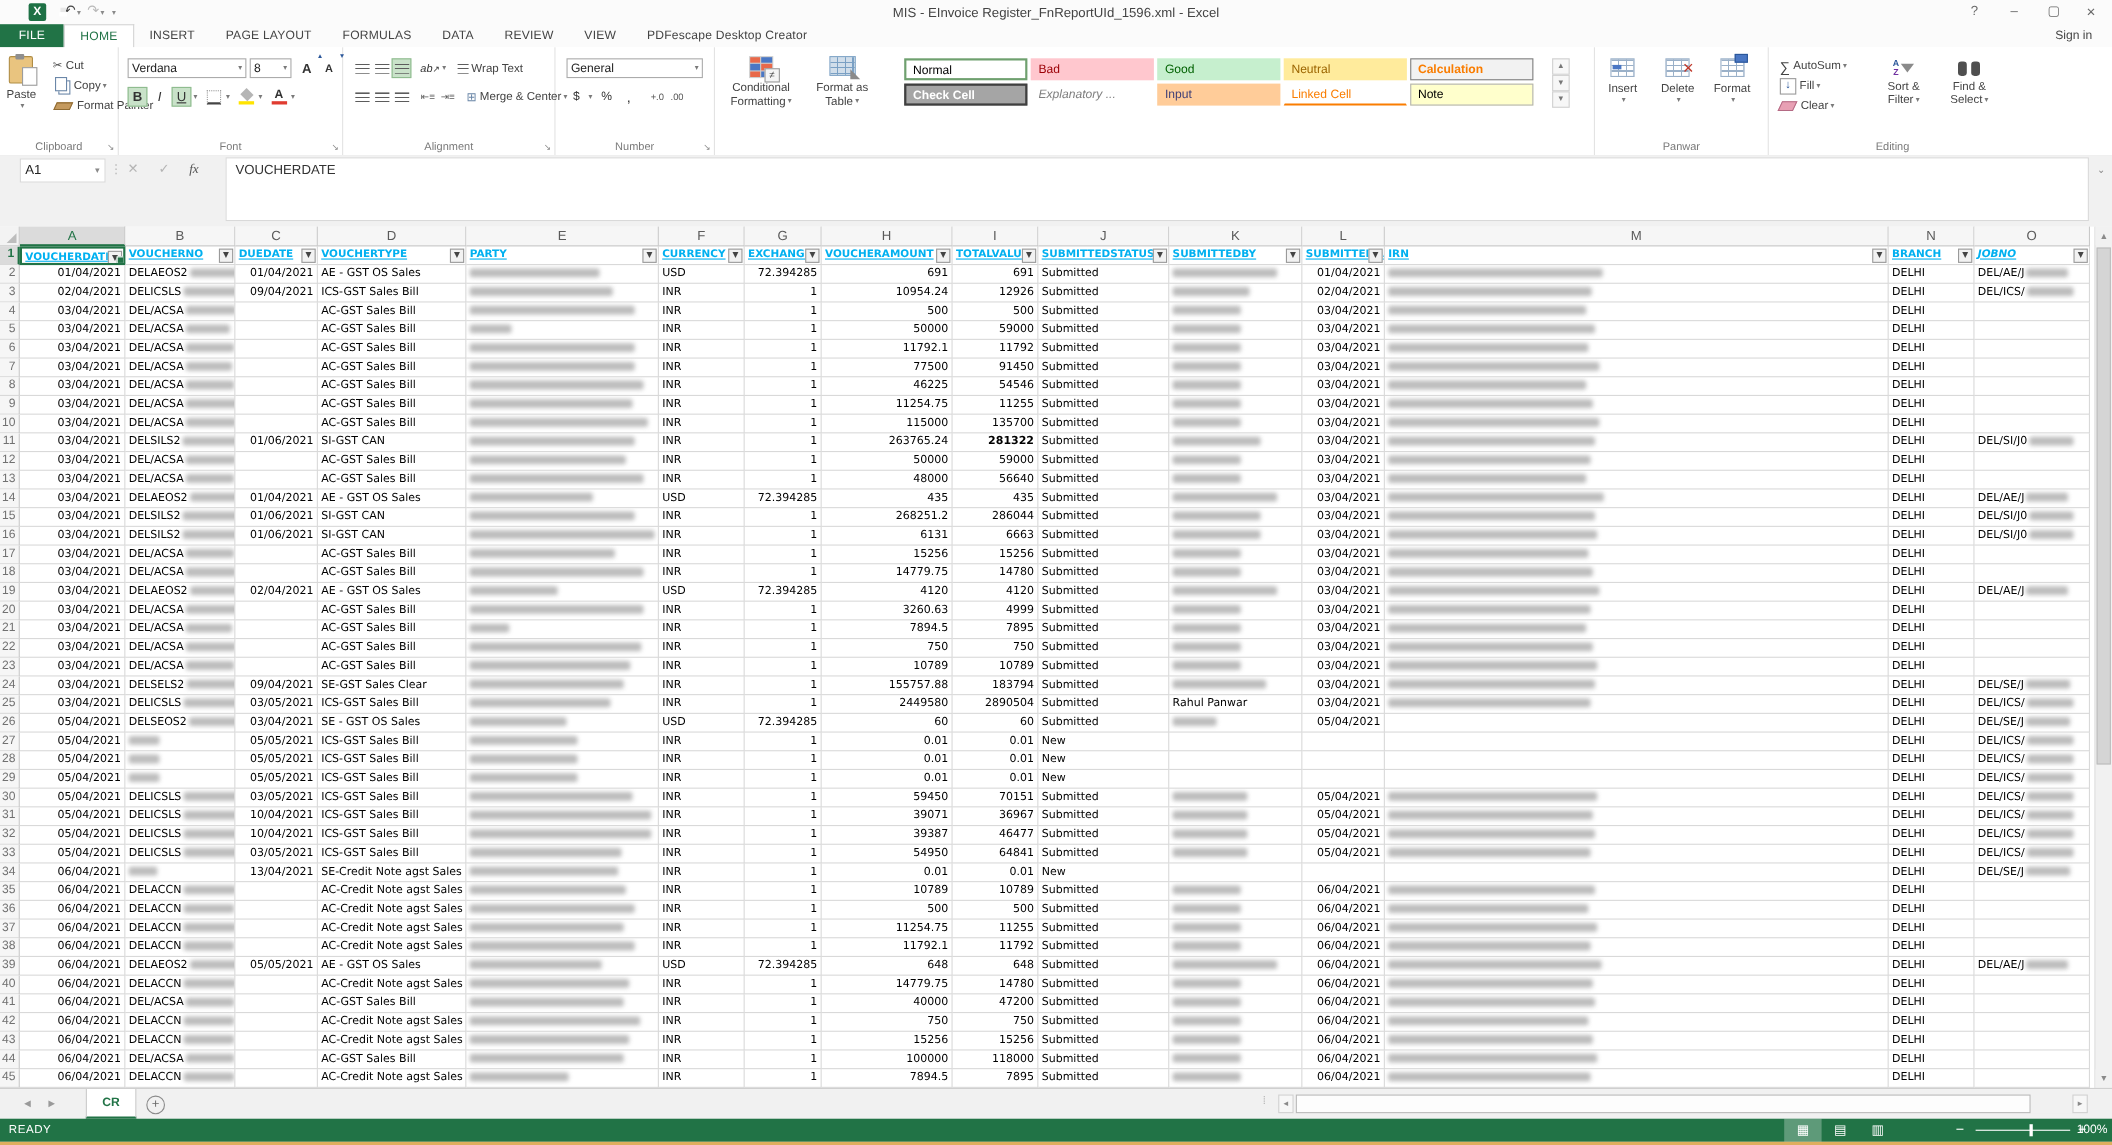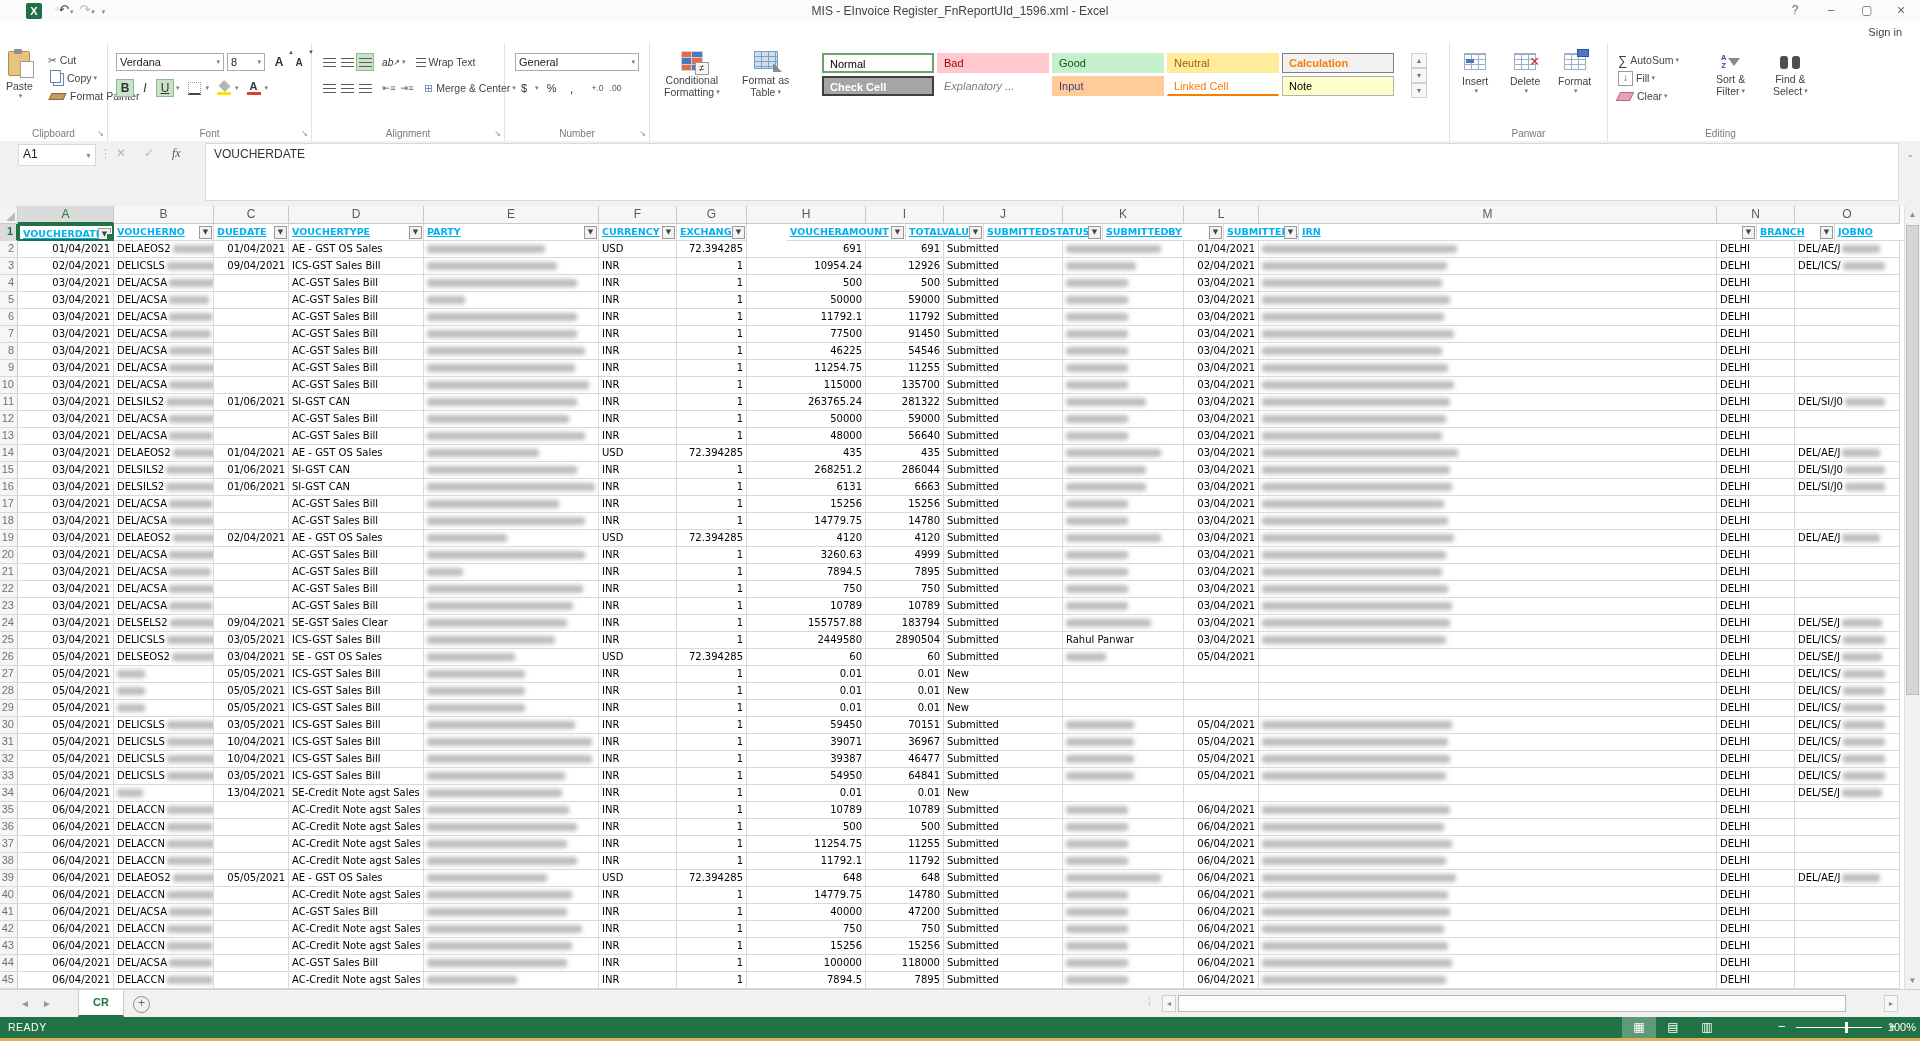--- a/index.html
+++ b/index.html
@@ -160,20 +160,31 @@
       <span class="qbtn dim">↷<span class="tinycaret dim">▾</span></span>
       <span class="qbtn"><span class="tinycaret">▾</span></span>
     </div>
     <div id="title-text">MIS - EInvoice Register_FnReportUId_1596.xml - Excel</div>
     <div class="winbtn" style="right:110px;">?</div>
     <div class="winbtn" style="right:74px;">–</div>
     <div class="winbtn" style="right:38px;">▢</div>
     <div class="winbtn" style="right:4px;font-size:14px;">×</div>
   </div>
 
+  <div id="tabrow">
+      <div class="rtab file">FILE</div>
+      <div class="rtab active">HOME</div>
+      <div class="rtab">INSERT</div>
+      <div class="rtab">PAGE LAYOUT</div>
+      <div class="rtab">FORMULAS</div>
+      <div class="rtab">DATA</div>
+      <div class="rtab">REVIEW</div>
+      <div class="rtab">VIEW</div>
+      <div class="rtab">PDFescape Desktop Creator</div>
+    </div>
   <div id="signin">Sign in</div>
 
   <div id="ribbon">
 
     <div class="group" style="width:108px;">
       <div style="position:absolute;left:6px;top:8px;text-align:center;">
         <div class="pastei" style="margin:0 auto 4px;"></div>
         <div class="smallrow" style="justify-content:center;">
             <span>Paste</span>
           </div>
@@ -451,28 +462,28 @@
     <div id="rows">
         <div class="grow">
           <div class="rownum selrow">1</div>
           <div class="c hcell a1sel" style="width: 96px;">VOUCHERDATE<span class="filt">▼</span></div>
           <div class="c hcell" style="width: 100px;">VOUCHERNO<span class="filt">▼</span></div>
           <div class="c hcell" style="width: 75px;">DUEDATE<span class="filt">▼</span></div>
           <div class="c hcell" style="width: 135px;">VOUCHERTYPE<span class="filt">▼</span></div>
           <div class="c hcell" style="width: 175px;">PARTY<span class="filt">▼</span></div>
           <div class="c hcell" style="width: 78px;">CURRENCY<span class="filt">▼</span></div>
           <div class="c hcell" style="width: 70px;">EXCHANGE<span class="filt">▼</span></div>
-          <div class="c hcell" style="width: 119px; margin-left: 40px;">VOUCHERAMOUNT<span class="filt">▼</span></div>
+          <div class="c hcell" style="width: 119px;">VOUCHERAMOUNT<span class="filt">▼</span></div>
           <div class="c hcell" style="width: 78px;">TOTALVALUE<span class="filt">▼</span></div>
           <div class="c hcell" style="width: 119px;">SUBMITTEDSTATUS<span class="filt">▼</span></div>
           <div class="c hcell" style="width: 121px;">SUBMITTEDBY<span class="filt">▼</span></div>
           <div class="c hcell" style="width: 75px;">SUBMITTEDDATE<span class="filt">▼</span></div>
           <div class="c hcell" style="width: 458px;">IRN<span class="filt">▼</span></div>
           <div class="c hcell" style="width: 78px;">BRANCH<span class="filt">▼</span></div>
-          <div class="c hcell" style="width: 105px;">JOBNO<span class="filt">▼</span></div>
+          <div class="c hcell" style="width: 105px; font-style: italic;">JOBNO<span class="filt">▼</span></div>
         </div>
         <div class="grow">
           <div class="rownum">2</div>
           <div class="c r" style="width: 96px;">01/04/2021</div>
           <div class="c" style="width: 100px;"><span>DELAEOS2</span><span class="blur" style="width: 50px; margin-left: 2px;"></span></div>
           <div class="c r" style="width: 75px;">01/04/2021</div>
           <div class="c" style="width: 135px;">AE - GST OS Sales</div>
           <div class="c" style="width: 175px;"><span class="blur" style="width: 118px;"></span></div>
           <div class="c" style="width: 78px;">USD</div>
           <div class="c r" style="width: 70px;">72.394285</div>
@@ -632,21 +643,21 @@
         <div class="grow">
           <div class="rownum">11</div>
           <div class="c r" style="width: 96px;">03/04/2021</div>
           <div class="c" style="width: 100px;"><span>DELSILS2</span><span class="blur" style="width: 55px; margin-left: 2px;"></span></div>
           <div class="c r" style="width: 75px;">01/06/2021</div>
           <div class="c" style="width: 135px;">SI-GST CAN</div>
           <div class="c" style="width: 175px;"><span class="blur" style="width: 150px;"></span></div>
           <div class="c" style="width: 78px;">INR</div>
           <div class="c r" style="width: 70px;">1</div>
           <div class="c r" style="width: 119px;">263765.24</div>
-          <div class="c r" style="width: 78px;">281322</div>
+          <div class="c r" style="width: 78px; font-weight: bold;">281322</div>
           <div class="c" style="width: 119px;">Submitted</div>
           <div class="c" style="width: 121px;"><span class="blur" style="width: 80px;"></span></div>
           <div class="c r" style="width: 75px;">03/04/2021</div>
           <div class="c" style="width: 458px;"><span class="blur" style="width: 188px;"></span></div>
           <div class="c" style="width: 78px;">DELHI</div>
           <div class="c" style="width: 105px;"><span>DEL/SI/J0</span><span class="blur" style="width: 40px; margin-left: 2px;"></span></div>
         </div>
         <div class="grow">
           <div class="rownum">12</div>
           <div class="c r" style="width: 96px;">03/04/2021</div>

